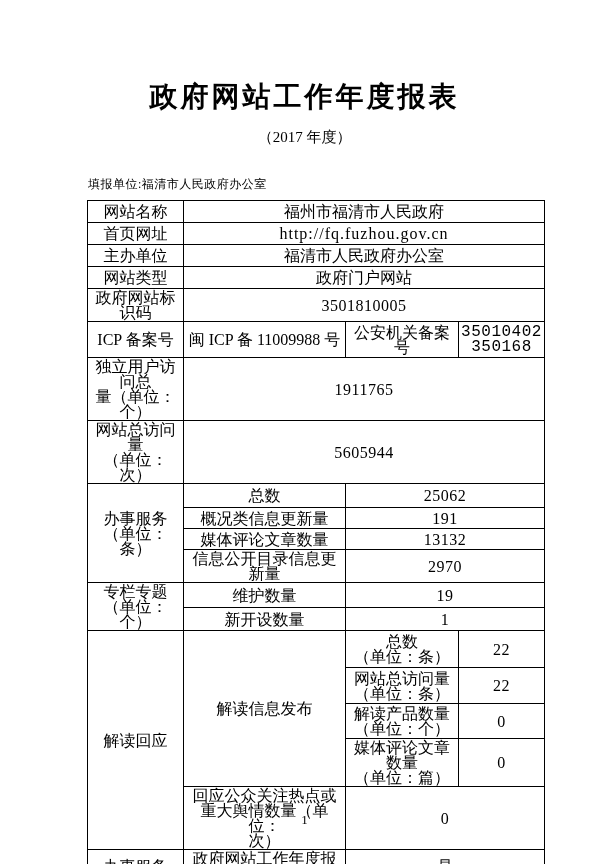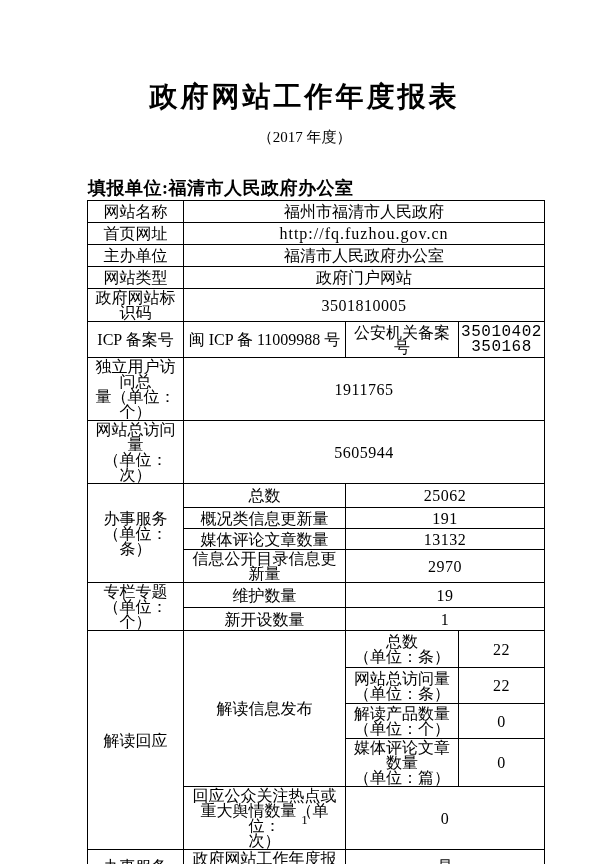--- a/index.html
+++ b/index.html
@@ -28,22 +28,22 @@
     top: 128px;
     left: 0;
     width: 100%;
     text-align: center;
     font-size: 15px;
   }
   .filing-line {
     position: absolute;
     top: 176px;
     left: 88px;
-    font-size: 18px;
-    font-weight: bold;
+    font-size: 12px;
+    font-weight: normal;
     letter-spacing: 0.5px;
   }
   table.report {
     position: absolute;
     top: 200px;
     left: 87px;
     width: 457px;
     border-collapse: collapse;
     table-layout: fixed;
   }

